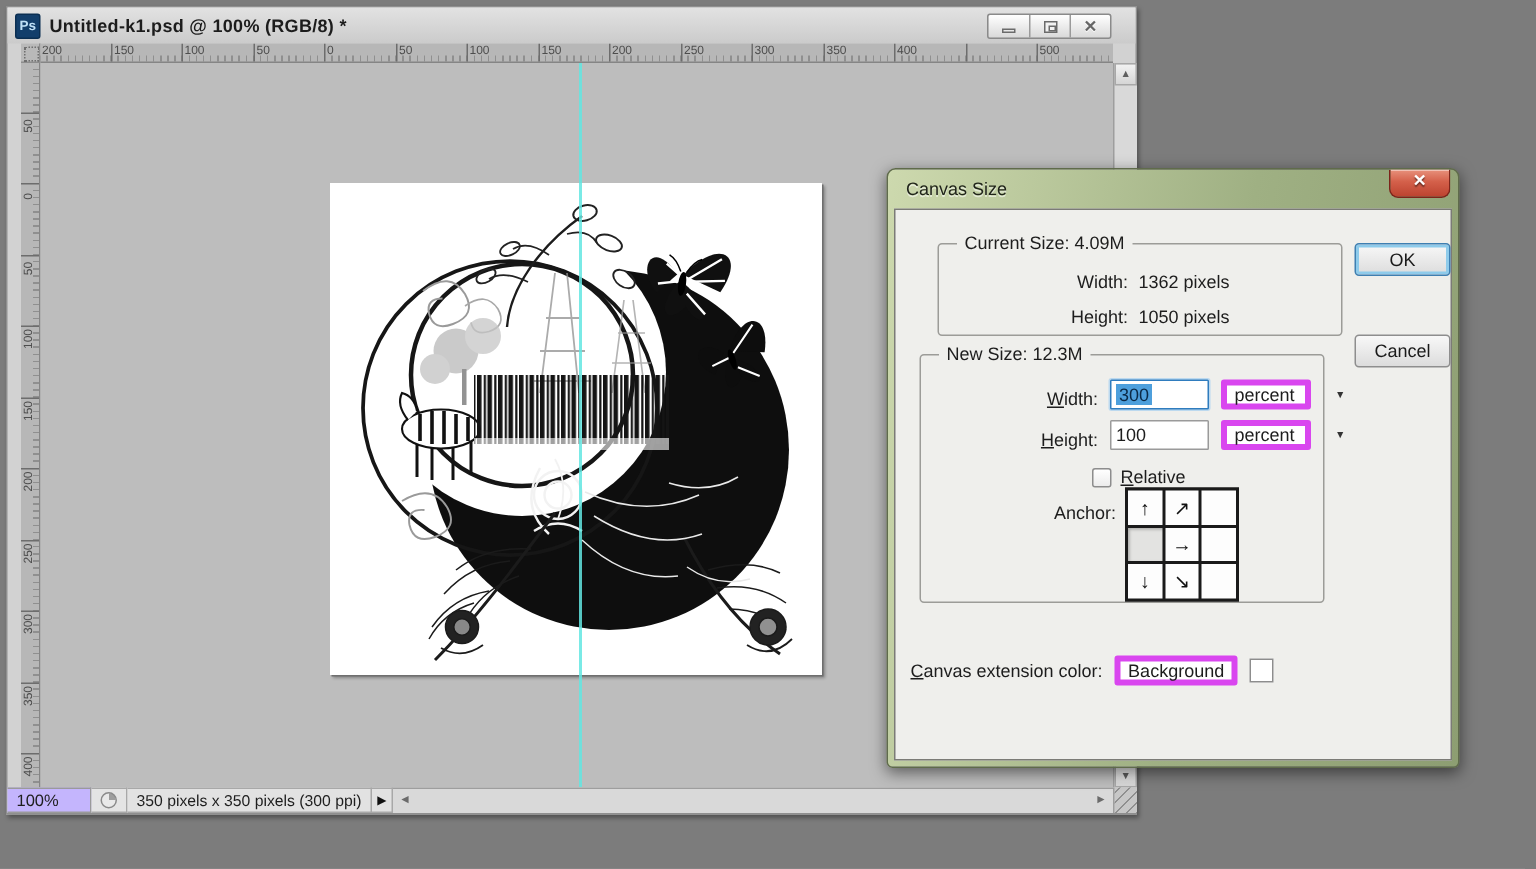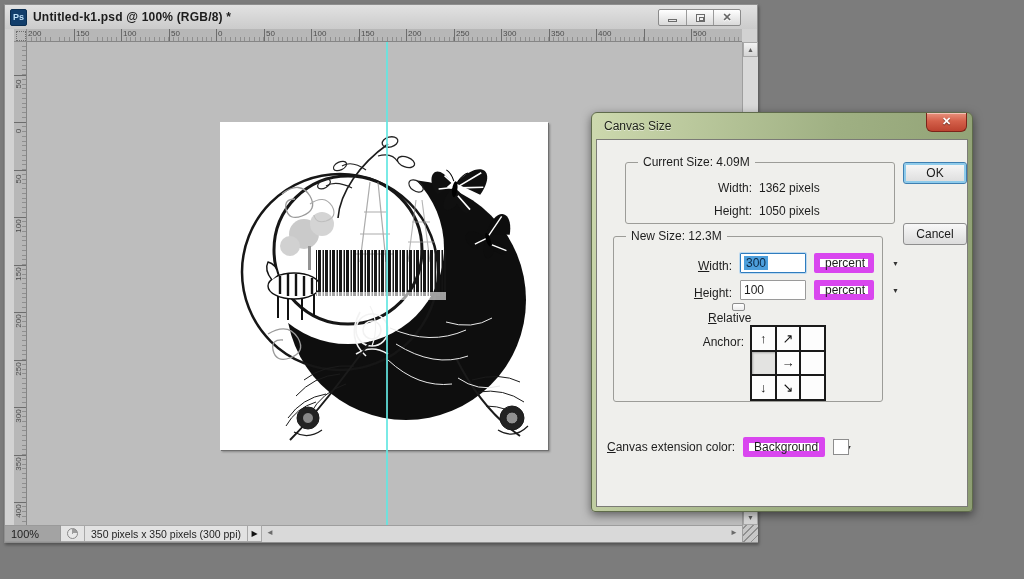--- a/index.html
+++ b/index.html
@@ -55,21 +55,21 @@
 
   
   .v-scroll { position:absolute; left:737px; top:37px; width:16px; height:483px;
     background:#d9d9d9; border-left:1px solid #9e9e9e; }
   .scroll-arrow { position:absolute; width:100%; height:15px; display:flex; align-items:center;
     justify-content:center; font-size:7px; color:#5f5f5f; background:linear-gradient(#f2f2f2,#d5d5d5);
     border:1px solid #a8a8a8; }
   .v-scroll .up { top:0; } .v-scroll .down { bottom:0; }
   .statusbar { position:absolute; left:0; top:520px; width:753px; height:17px;
     background:#d2d2d2; display:flex; align-items:stretch; font-size:11px; color:#1e1e1e; }
-  .zoom-field { width:56px; background:#a3a3a3; border:1px solid #9a9a9a; border-left:none;
+  .zoom-field { width:56px; background:#c4b5fd; border:1px solid #9a9a9a; border-left:none;
     display:flex; align-items:center; padding-left:6px; }
   .status-icon-btn { width:24px; display:flex; align-items:center; justify-content:center;
     background:#e4e4e4; border:1px solid #a8a8a8; border-left:none; }
   .pie-icon { width:11px; height:11px; border-radius:50%; border:1px solid #8a8a8a;
     background:conic-gradient(#9d9d9d 0 90deg, #e9e9e9 90deg 360deg); }
   .docinfo-field { width:163px; background:#e2e2e2; border:1px solid #a8a8a8; border-left:none;
     display:flex; align-items:center; justify-content:center; white-space:nowrap; font-size:10.5px; }
   .flyout-btn { width:14px; background:#e2e2e2; border:1px solid #a8a8a8; border-left:none;
     display:flex; align-items:center; justify-content:center; font-size:8px; color:#111; }
   .h-scroll { flex:1; background:#d9d9d9; border-top:1px solid #9e9e9e; position:relative; }
@@ -98,21 +98,21 @@
 
   .row { position:absolute; height:22px; display:flex; align-items:flex-end; }
   .lbl { display:inline-block; text-align:right; }
   .mnemonic::first-letter { text-decoration:underline; }
   .val { margin-left:7px; }
 
   .text-input { width:66px; height:20px; background:#fff; border:1px solid #9a9a9a; border-radius:1px;
     display:flex; align-items:center; padding-left:3px; font-size:12px; }
   .text-input.focused { border:1px solid #2f7cbe; box-shadow:0 0 0 1px #bcd9ef; }
   .sel { background:#4d9fdc; color:#0b2946; padding:0 2px; }
-  .dropdown { width:60px; height:20px; background:#fff; border:6px solid #d946ef; border-radius:2px;
+  .dropdown { width:60px; height:20px; background:#fff; border:4px solid #d946ef; border-radius:2px;
     margin-left:8px; display:flex; align-items:center; justify-content:space-between;
     padding:0 5px; font-size:12px;gap:27px; }
   .dd-arrow { font-size:7px; color:#333; }
   .dd-wide { width:82px; }
 
   .checkbox { width:13px; height:13px; background:linear-gradient(#fff,#ececec);
     border:1px solid #8d8d8d; border-radius:2px; margin-right:6px; }
 
   .anchor-grid { position:absolute; left:136px; top:88px; width:76px; height:76px;
     display:grid; grid-template-columns:repeat(3,1fr); grid-template-rows:repeat(3,1fr);
@@ -368,21 +368,21 @@
           <span class="lbl mnemonic" style="width:118px">Height:</span>
           <div class="text-input" style="margin-left:8px">
             <span>100</span>
           </div>
           <div class="dropdown">
             <span>percent</span>
             <span class="dd-arrow">▼</span>
           </div>
         </div>
 
-        <div class="row" style="left:94px; top:66px;flex-direction:column;">
+        <div class="row" style="left:114px; top:66px;">
           <span class="checkbox"></span>
           <span class="mnemonic">Relative</span>
         </div>
 
         <div class="row" style="left:0; top:90px;">
           <span class="lbl" style="width:130px">Anchor:</span>
         </div>
         <div class="anchor-grid" id="anchorGrid">
             <div class="anchor-cell">↑</div>
             <div class="anchor-cell">↗</div>

